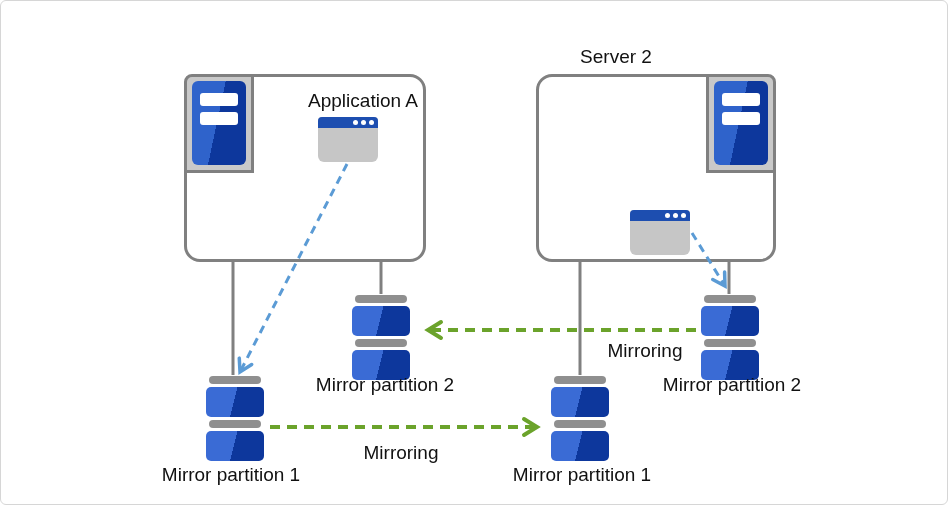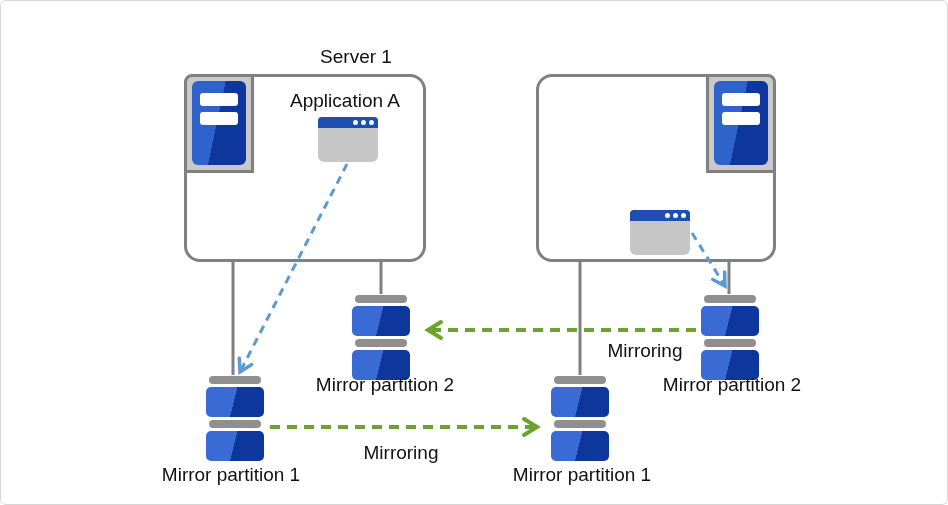--- a/index.html
+++ b/index.html
@@ -40,37 +40,37 @@
   .partition .pdisk{
     height:30px;width:58px;border-radius:5px;
     background:linear-gradient(104deg,#3a6bd5 0 48%,#0d379c 48% 100%);
   }
 </style>
 </head>
 <body>
 
 <div class="canvas">
 
-  <div class="label" style="left:255px;top:44px;">Server 1</div>
   <div class="server-box" style="left:183px;top:73px;width:242px;height:188px;"></div>
   <div class="server-icon" style="left:183px;top:73px;border-radius:8px 0 0 0;">
     <div class="tower">
       <div class="slab" style="top:12px;"></div>
       <div class="slab" style="top:31px;"></div>
     </div>
   </div>
-  <div class="label" style="left:244px;top:88px;">Application A</div>
+  <div class="label" style="left:262px;top:88px;">Application A</div>
   <div class="win" style="left:317px;top:116px;">
     <div class="titlebar">
       <span class="dot" style="right:20px;"></span>
       <span class="dot" style="right:12px;"></span>
       <span class="dot" style="right:4px;"></span>
     </div>
   </div>
 
+  <div class="label" style="left:515px;top:44px;">Server 2</div>
   <div class="server-box" style="left:535px;top:73px;width:240px;height:188px;"></div>
   <div class="server-icon" style="left:705px;top:73px;border-radius:0 8px 0 0;">
     <div class="tower">
       <div class="slab" style="top:12px;"></div>
       <div class="slab" style="top:31px;"></div>
     </div>
   </div>
   <div class="win" style="left:629px;top:209px;">
     <div class="titlebar">
       <span class="dot" style="right:20px;"></span>

